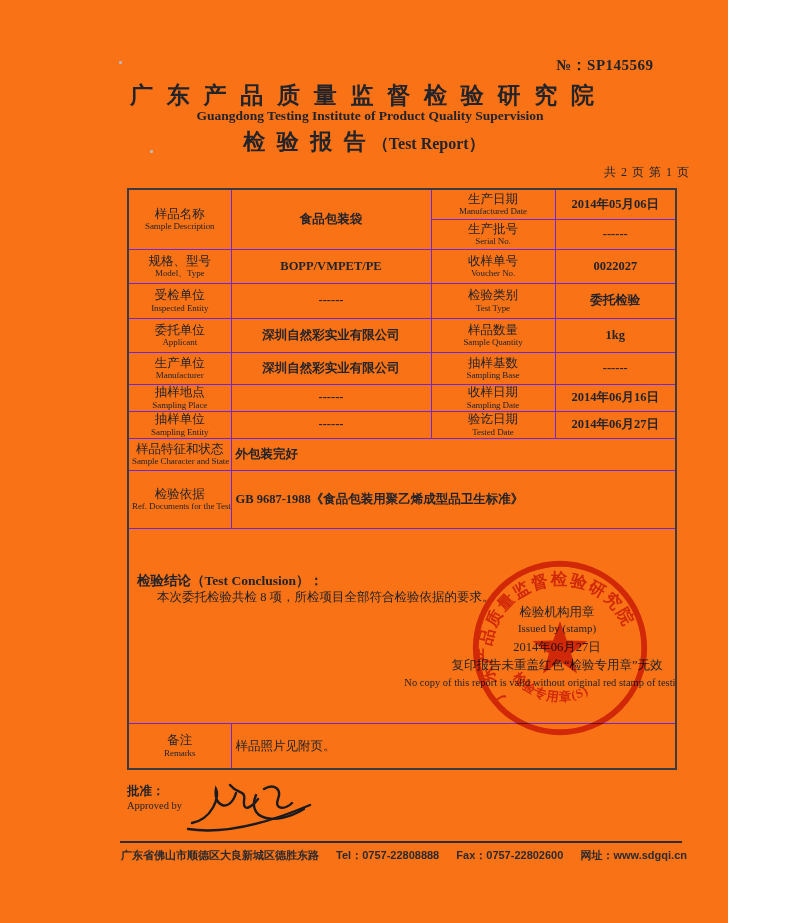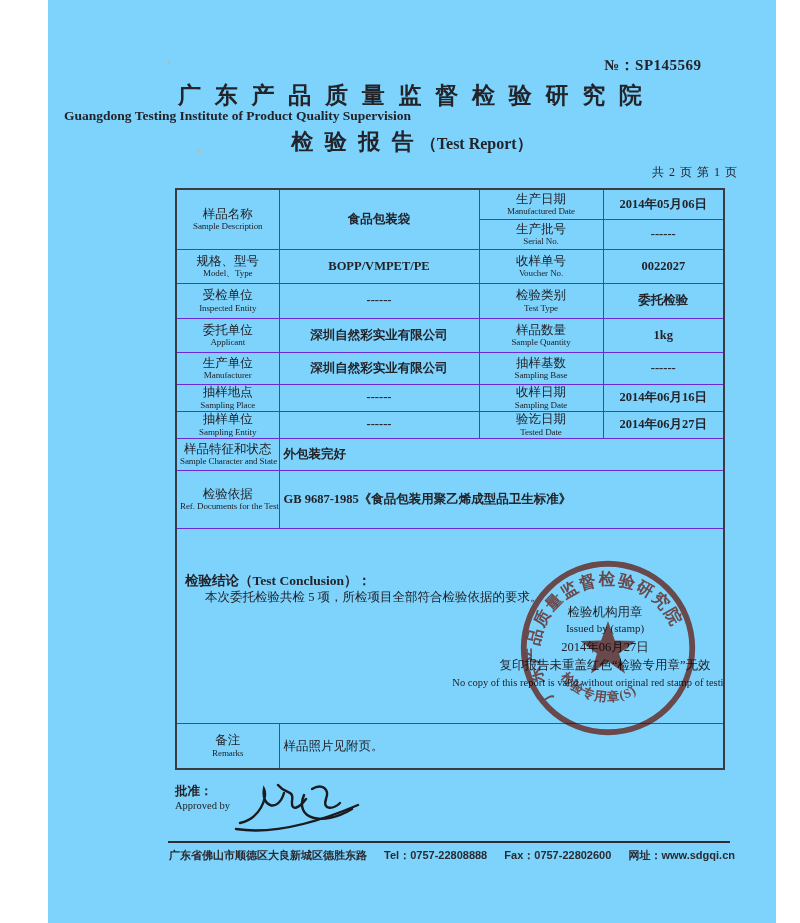--- a/index.html
+++ b/index.html
@@ -1,22 +1,22 @@
 <!DOCTYPE html>
 <html><head>
 <meta charset="utf-8">
 <style>
   html,body{margin:0;padding:0;background:#fff;}
-  .page{position:relative;width:728px;height:923px;background:#7dd3fc;overflow:hidden;
-        font-family:"Liberation Serif","DejaVu Serif",serif;color:#23232a;margin-left:48px;}
+  .page{position:relative;width:728px;height:923px;background:#f97316;overflow:hidden;
+        font-family:"Liberation Serif","DejaVu Serif",serif;color:#23232a;}
   
   .report-no{position:absolute;top:56px;left:556px;font-size:15px;font-weight:bold;letter-spacing:.5px;}
   .institute-cn{position:absolute;top:80px;left:0;width:100%;text-align:center;
                 font-size:23px;font-weight:bold;letter-spacing:4px;}
-  .institute-en{position:absolute;top:108px;left:16px;width:100%;
+  .institute-en{position:absolute;top:108px;left:6px;width:100%;text-align:center;
                 font-size:13.5px;font-weight:bold;}
   .doc-title{position:absolute;top:127px;left:0;width:100%;text-align:center;font-weight:bold;}
   .doc-title .cn{font-size:22px;letter-spacing:3px;}
   .doc-title .en{font-size:16px;}
   .pagination{position:absolute;top:164px;left:556px;width:134px;font-size:12px;letter-spacing:1px;text-align:right;}
   
   .table-wrap{position:absolute;left:127px;top:188px;}
   table{border-collapse:collapse;table-layout:fixed;width:548px;}
   td{border:1px solid #6d28d9;text-align:center;vertical-align:middle;padding:0 3px;
      font-size:12.5px;line-height:1.15;overflow:hidden;}
@@ -176,26 +176,26 @@
           <span class="cn">样品特征和状态</span>
           <span class="en">Sample Character and State</span>
         </td>
         <td class="val left" colspan="3">外包装完好</td>
       </tr>
       <tr style="height:58px">
         <td class="lbl">
           <span class="cn">检验依据</span>
           <span class="en">Ref. Documents for the Test</span>
         </td>
-        <td class="val left" colspan="3">GB 9687-1985《食品包装用聚乙烯成型品卫生标准》</td>
+        <td class="val left" colspan="3">GB 9687-1988《食品包装用聚乙烯成型品卫生标准》</td>
       </tr>
       <tr style="height:195px">
         <td class="concl-cell" colspan="4">
           <div class="concl-head">检验结论（Test Conclusion）：</div>
-          <div class="concl-body">本次委托检验共检 5 项，所检项目全部符合检验依据的要求。</div>
+          <div class="concl-body">本次委托检验共检 8 项，所检项目全部符合检验依据的要求。</div>
           <div class="issued is1">检验机构用章</div>
           <div class="issued is2">Issued by (stamp)</div>
           <div class="issued is3">2014年06月27日</div>
           <div class="issued is4">复印报告未重盖红色“检验专用章”无效</div>
           <div class="issued is5">No copy of this report is valid without original red stamp of testing body</div>
         </td>
       </tr>
       <tr style="height:46px">
         <td class="lbl">
           <span class="cn">备注</span>

